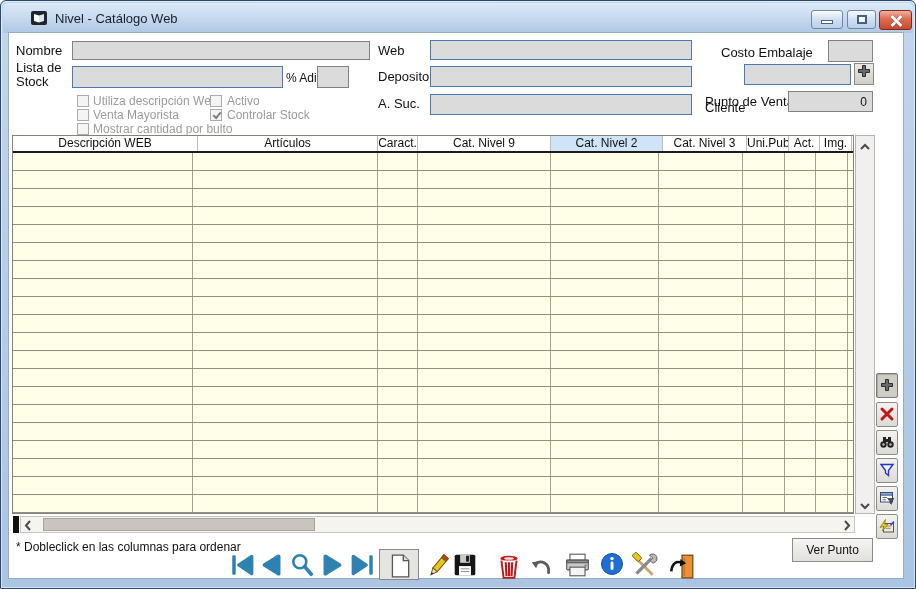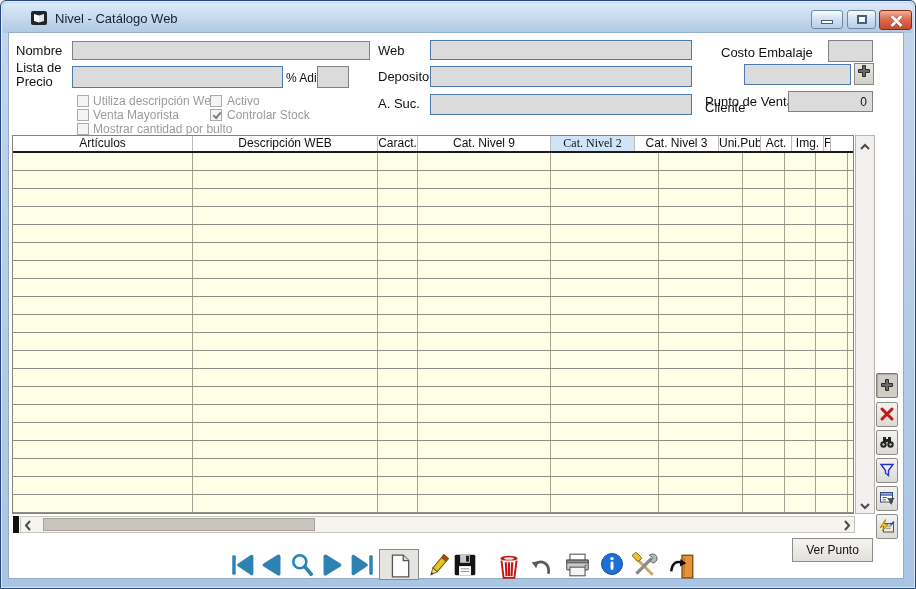--- a/index.html
+++ b/index.html
@@ -110,21 +110,21 @@
   <div class="content">
 
     <span class="flabel" style="left:7px;top:10px;">Nombre</span>
     <div class="input" style="left:63px;top:8px;width:298px;height:19px;"></div>
     <span class="flabel" style="left:369px;top:10px;">Web</span>
     <div class="input blue" style="left:421px;top:7px;width:262px;height:20px;"></div>
     <span class="flabel" style="left:712px;top:12px;font-size:13px;">Costo Embalaje</span>
     <div class="input" style="left:819px;top:7px;width:45px;height:22px;"></div>
 
     <span class="flabel" style="left:7px;top:27px;">Lista de</span>
-    <span class="flabel" style="left:7px;top:41px;">Precio</span>
+    <span class="flabel" style="left:7px;top:41px;">Stock</span>
     <div class="input blue" style="left:63px;top:33px;width:211px;height:22px;"></div>
     <span class="flabel" style="left:277px;top:38px;font-size:12px;">% Adic.</span>
     <div class="input" style="left:308px;top:33px;width:32px;height:22px;"></div>
     <span class="flabel" style="left:369px;top:36px;">Deposito</span>
     <div class="input blue" style="left:421px;top:33px;width:262px;height:21px;"></div>
     <span class="flabel" style="left:696px;top:26px;margin-top:41px;">Cliente</span>
     <div class="input blue" style="left:735px;top:31px;width:107px;height:21px;"></div>
     <div class="plus-btn">
       <svg width="14" height="14" viewBox="0 0 14 14">
           <path d="M5.5 1.5 h3 v4 h4 v3 h-4 v4 h-3 v-4 h-4 v-3 h4 z" fill="#6b6b6b" stroke="#2c2c2c" stroke-width="1"></path>
@@ -142,25 +142,25 @@
     <span class="cb" style="left:68px;top:90px;"></span>
     <span class="cblabel" style="left:84px;top:89px;">Mostrar cantidad por bulto</span>
 
     <span class="flabel" style="left:369px;top:63px;">A. Suc.</span>
     <div class="input blue" style="left:421px;top:61px;width:262px;height:21px;"></div>
     <span class="flabel" style="left:696px;top:61px;">Punto de Venta</span>
     <div class="input val-right" style="left:779px;top:58px;width:85px;height:21px;">0</div>
 
     <div class="grid">
       <div class="ghead">
+          <div class="hcell" style="width: 185px;">Descripción WEB</div>
           <div class="hcell" style="width: 180px;">Artículos</div>
-          <div class="hcell" style="width: 185px;">Descripción WEB</div>
           <div class="hcell" style="width: 40px;">Caract.</div>
           <div class="hcell" style="width: 133px;">Cat. Nivel 9</div>
-          <div class="hcell hl" style="width: 84px; font-family: Liberation Serif, serif;">Cat. Nivel 2</div>
+          <div class="hcell hl" style="width: 112px;">Cat. Nivel 2</div>
           <div class="hcell" style="width: 84px;">Cat. Nivel  3</div>
           <div class="hcell" style="width: 42px;">Uni.Pub.</div>
           <div class="hcell" style="width: 31px;">Act.</div>
           <div class="hcell" style="width: 32px;">Img.</div>
           <div class="hcell" style="width: 7px;">F</div>
         </div>
       <div class="gbody">
           <div class="grow">
             <div class="gcell" style="width: 180px;"></div>
             <div class="gcell" style="width: 185px;"></div>
@@ -462,20 +462,21 @@
     <div class="rtool" style="top:481px;">
       <svg width="16" height="16" viewBox="0 0 16 16">
           <rect x="4.5" y="5.5" width="10" height="8.5" fill="#efe9d8" stroke="#555"></rect>
           <line x1="6.5" y1="8" x2="12.5" y2="8" stroke="#888"></line>
           <line x1="6.5" y1="10.3" x2="11.5" y2="10.3" stroke="#888"></line>
           <polygon points="1,9.5 6.5,1.5 5.5,6 9,6 3.5,13 4.8,8.2" fill="#f0d020" stroke="#7e6a00" stroke-width="0.7"></polygon>
           <polygon points="11,6.5 14.5,3 15.5,4.2 12,7.8" fill="#3a3adf"></polygon>
         </svg>
     </div>
 
+    <span class="hint">* Dobleclick en las columnas para ordenar</span>
     <div class="ver-arbol">Ver Punto</div>
 
     <span class="bicon" style="left:220px;">
       <svg width="26" height="26" viewBox="0 0 24 24">
           <rect x="3" y="3" width="3.2" height="18" rx="1.2" fill="#2e82b2"></rect>
           <polygon points="21,4 9,12 21,20" fill="#2e82b2" stroke="#2e82b2" stroke-width="3" stroke-linejoin="round"></polygon>
         </svg>
     </span>
     <span class="bicon" style="left:249px;">
       <svg width="26" height="26" viewBox="0 0 24 24">

